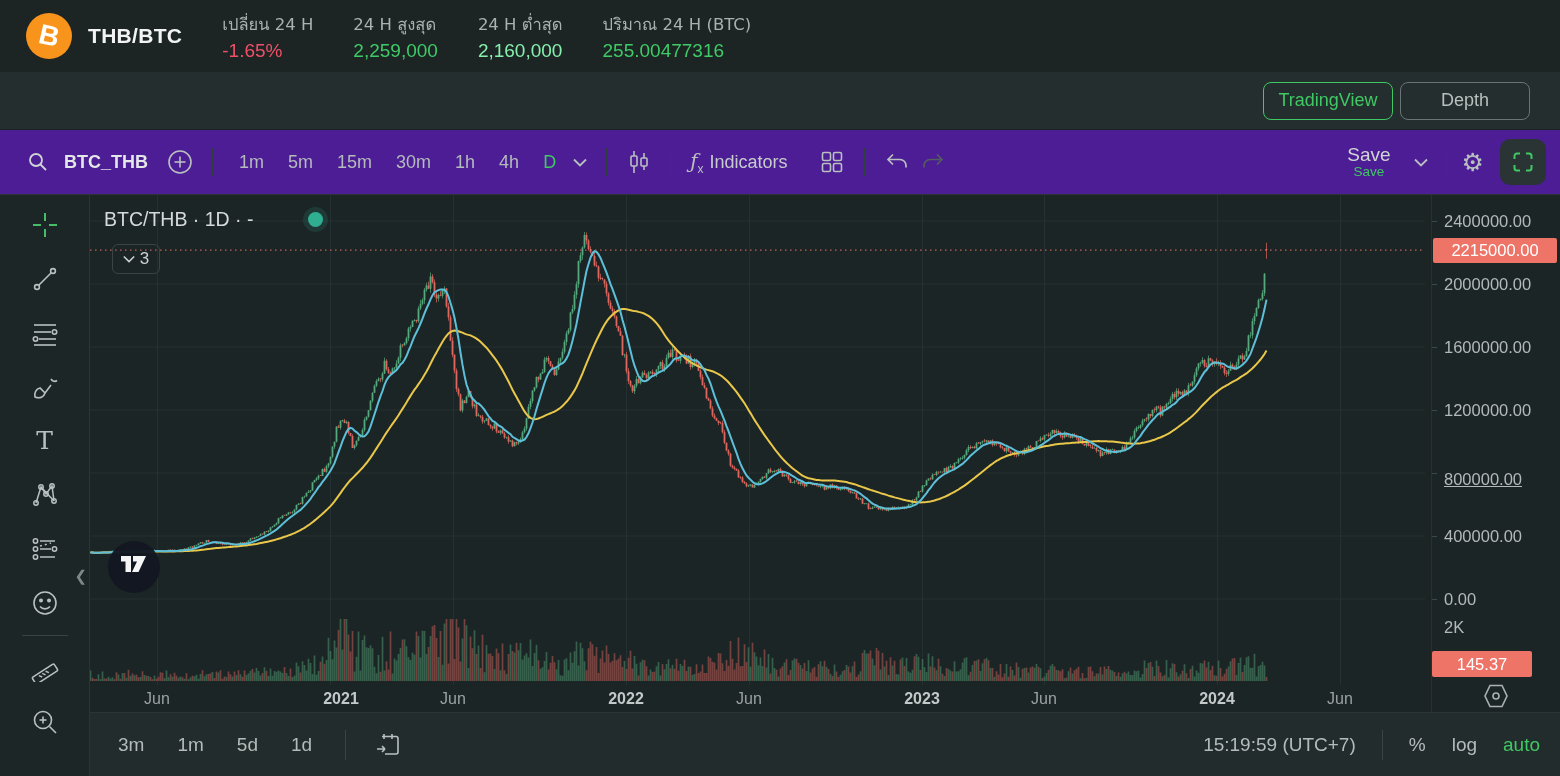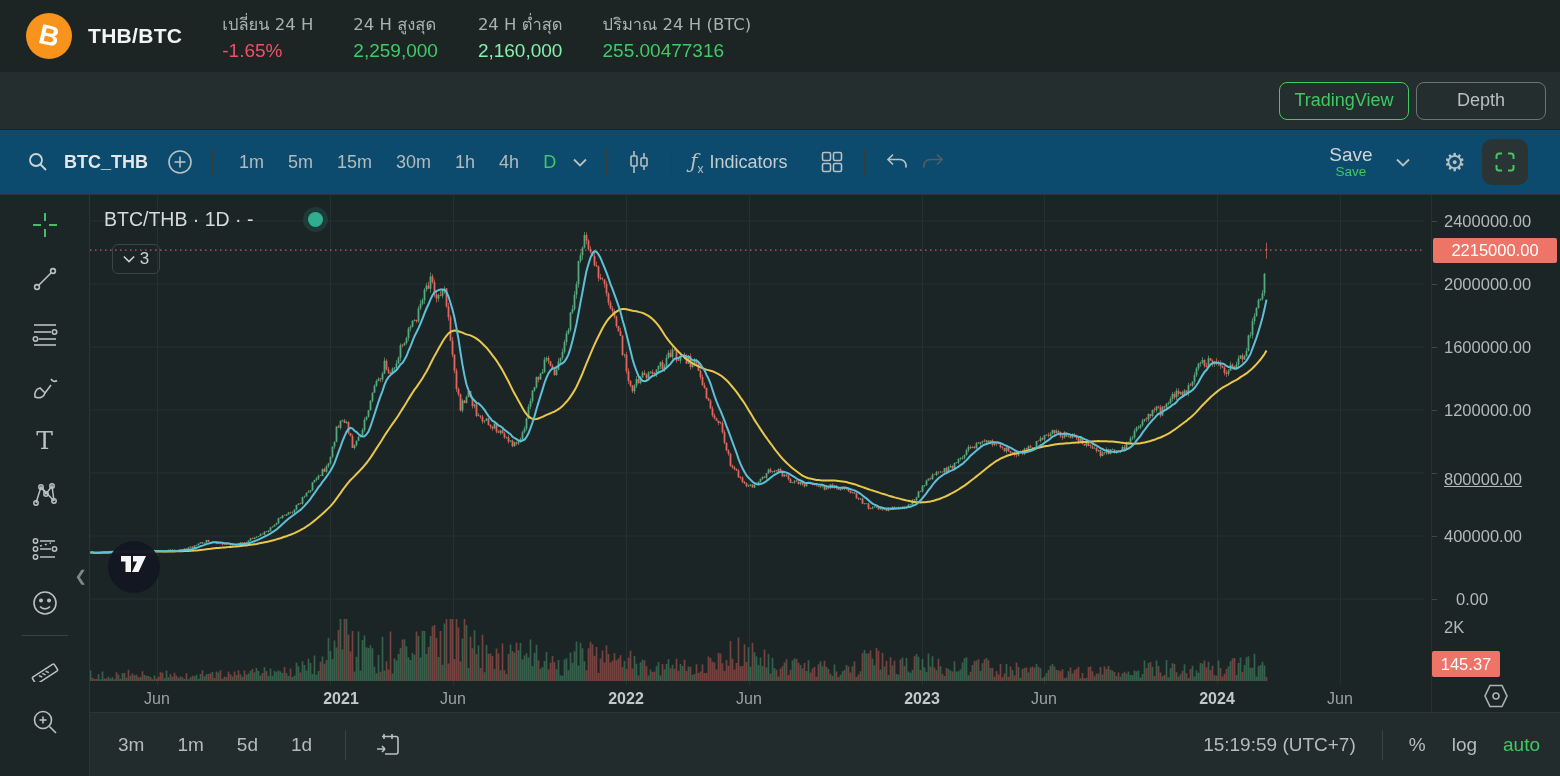--- a/index.html
+++ b/index.html
@@ -14,29 +14,29 @@
     display:flex; align-items:center; justify-content:center; font-size:28px; font-weight:bold; }
   .btc-logo span { display:inline-block; transform:rotate(13deg); }
   .pair { color:#f2f4f4; font-size:21px; font-weight:bold; margin-left:16px; letter-spacing:.3px; }
   .stats { display:flex; margin-left:40px; gap:40px; }
   .stat { display:flex; flex-direction:column; gap:3px; }
   .stat .lb { color:#a9b1b1; font-size:16.5px; }
   .stat .vl { font-size:19px; }
 
   
   .tabrow { height:58px; background:#252e2e; display:flex; align-items:center; justify-content:flex-end;
-    padding-right:14px; gap:7px; border-bottom:1px solid #1a2222; flex:0 0 auto; }
+    padding-right:30px; gap:7px; border-bottom:1px solid #1a2222; flex:0 0 auto; }
   .vtab { min-width:130px; height:38px; border:1px solid #6a7474; border-radius:8px; background:transparent;
     color:#b9bfbf; font-size:18px; display:flex; align-items:center; justify-content:center; cursor:pointer;
     font-family:inherit; }
   .vtab.active { border-color:#3fc863; color:#3fc863; }
 
   
-  .toolbar { height:65px; background:#0c4a6e; border-bottom:1px solid #2b3535; display:flex; align-items:center;
-    padding:0 32px 0 20px; flex:0 0 auto; }
+  .toolbar { height:65px; background:#4c1d95; border-bottom:1px solid #2b3535; display:flex; align-items:center;
+    padding:0 14px 0 20px; flex:0 0 auto; }
   .toolbar svg { display:block; }
   .tb-sym { color:#e4e7e7; font-size:18px; font-weight:bold; margin-left:8px; }
   .tb-div { width:1px; height:28px; background:#323d3d; margin:0 14px; }
   .tf { color:#b4bbbb; font-size:18px; margin:0 12px; cursor:pointer; }
   .tf.active { color:#3fc863; }
   .icbtn { display:flex; align-items:center; justify-content:center; width:36px; height:36px; border-radius:6px;
     cursor:pointer; color:#b9c0c0; }
   .ind-label { color:#c6cccc; font-size:18px; margin-left:6px; }
   .fx { color:#b9c0c0; font-size:20px; font-style:italic; font-family:"DejaVu Serif","Liberation Serif",serif; }
   .fx sub { font-size:12px; font-style:normal; font-family:"Liberation Sans",sans-serif; }
@@ -74,21 +74,21 @@
   .btn3 { position:absolute; left:22px; top:49px; width:48px; height:30px; border:1px solid #3a4444; border-radius:6px;
     display:flex; align-items:center; justify-content:center; gap:5px; color:#ccd1d1; font-size:17px; cursor:pointer; }
   .watermark { position:absolute; left:18px; top:346px; width:52px; height:52px; border-radius:50%; background:#131722;
     display:flex; align-items:center; justify-content:center; opacity:.96; }
 
   .praxis { position:relative; width:135px; height:517px; background:#1c2526; border-left:1px solid #263131; flex:0 0 auto; }
   .p-lb { position:absolute; left:12px; color:#b3b9bb; font-size:16.5px; }
   .p-tick { position:absolute; left:0; width:5px; height:1px; background:#3a4a4b; }
   .p-badge { position:absolute; left:1px; width:124px; height:25px; background:#ee7468; border-radius:2px;
     color:#fff; font-size:16.5px; display:flex; align-items:center; justify-content:center; }
-  .v-badge { position:absolute; left:0px; top:456px; width:68px; height:26px; background:#ee7468; border-radius:2px;
+  .v-badge { position:absolute; left:0px; top:456px; width:100px; height:26px; background:#ee7468; border-radius:2px;
     color:#fff; font-size:16.5px; display:flex; align-items:center; justify-content:center; }
   .hexwrap { position:absolute; left:50px; top:488px; color:#aab2b2; cursor:pointer; }
 
   
   .bottombar { height:64px; background:#232c2c; border-top:1px solid #2b3535; display:flex; align-items:center;
     padding:0 20px 0 28px; }
   .bb-item { color:#b4bbbb; font-size:19px; margin-right:33px; cursor:pointer; }
   .bb-div { width:1px; height:30px; background:#3a4444; margin-right:24px; }
   .bb-clock { color:#b4bbbb; font-size:19px; margin-left:auto; cursor:pointer; }
   .bb-right { display:flex; align-items:center; gap:26px; margin-left:26px; }
@@ -370,21 +370,21 @@
             <span class="p-lb" style="top: 80px;">2000000.00</span>
             <span class="p-tick" style="top: 89px;"></span>
             <span class="p-lb" style="top: 143px;">1600000.00</span>
             <span class="p-tick" style="top: 152px;"></span>
             <span class="p-lb" style="top: 206px;">1200000.00</span>
             <span class="p-tick" style="top: 215px;"></span>
             <span class="p-lb" style="top: 275px; text-decoration: underline;">800000.00</span>
             <span class="p-tick" style="top: 278px;"></span>
             <span class="p-lb" style="top: 332px;">400000.00</span>
             <span class="p-tick" style="top: 341px;"></span>
-            <span class="p-lb" style="top: 395px; margin-left: 12px;">0.00</span>
+            <span class="p-lb" style="top: 395px;">0.00</span>
             <span class="p-tick" style="top: 404px;"></span>
           </div>
       </div>
 
       <div class="bottombar">
         <span class="bb-item">3m</span>
         <span class="bb-item">1m</span>
         <span class="bb-item">5d</span>
         <span class="bb-item">1d</span>
         <span class="bb-div"></span>

